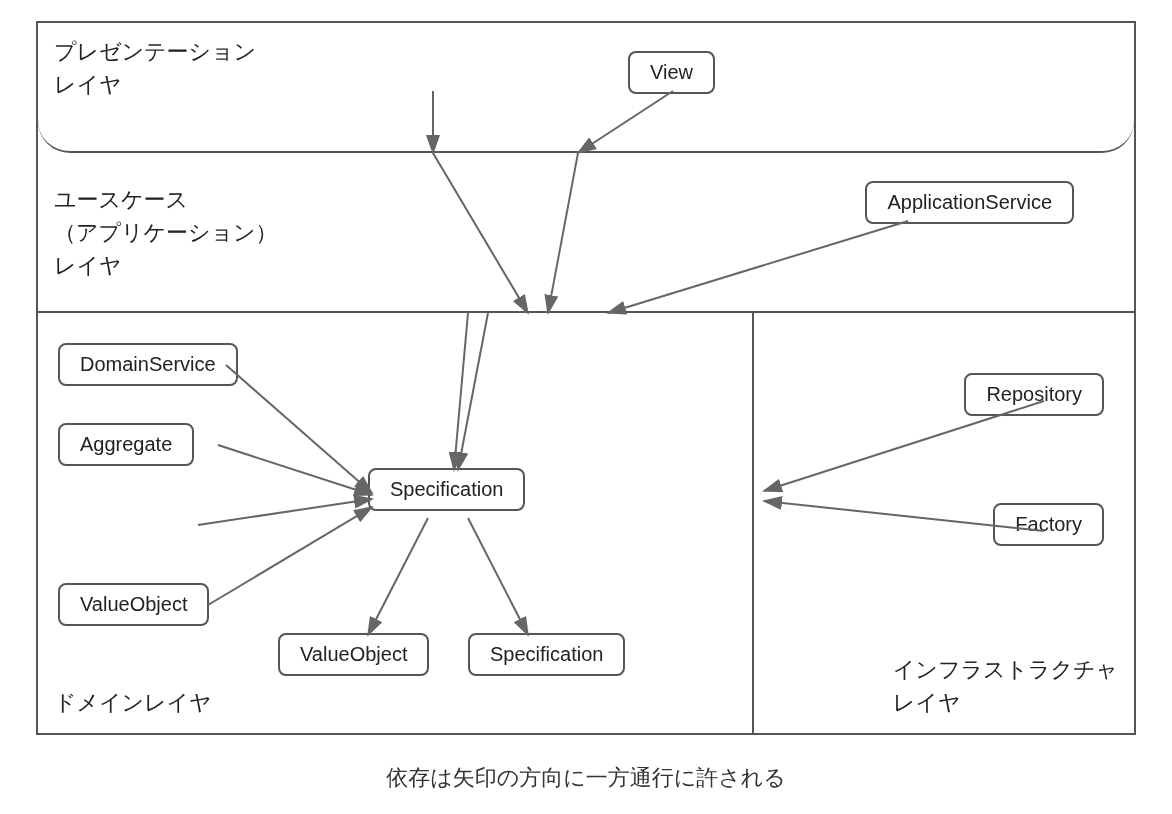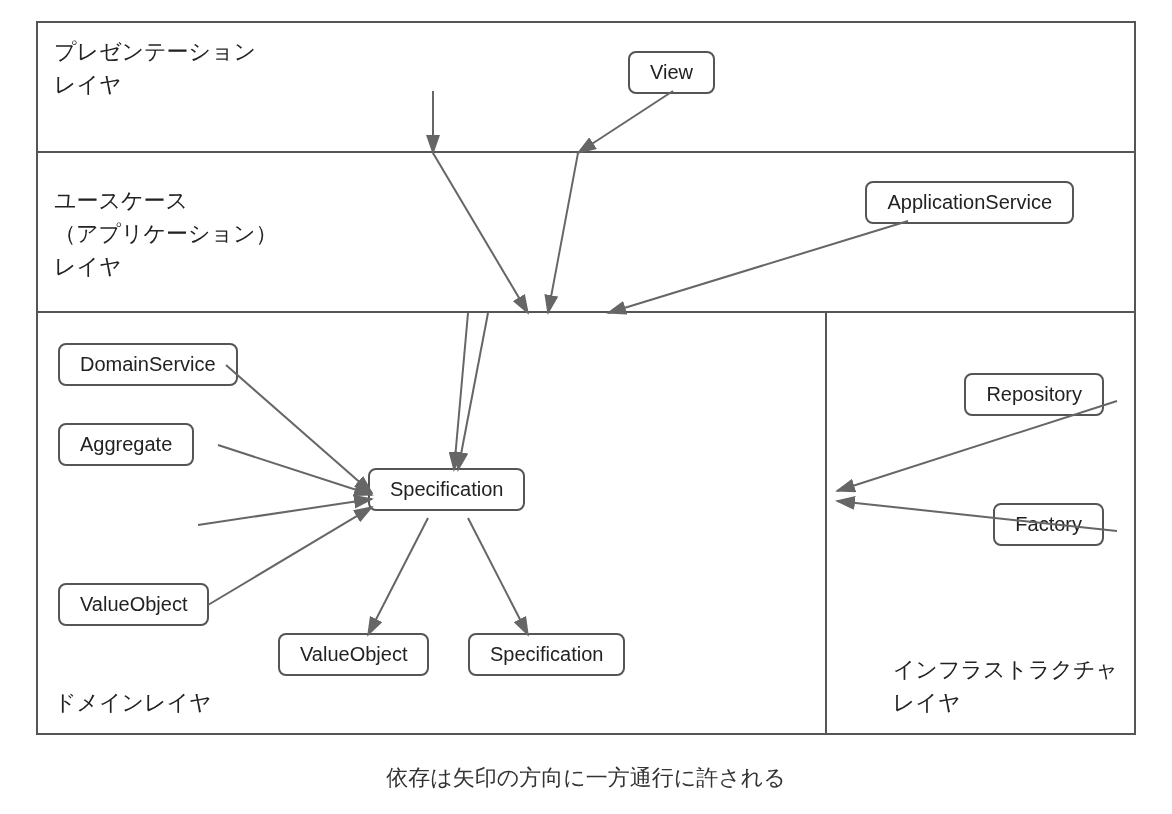--- a/index.html
+++ b/index.html
@@ -25,44 +25,45 @@
       background: #fff;
     }
     
     .layer-presentation {
       border-bottom: 2px solid #555;
       height: 130px;
       position: relative;
       display: flex;
       align-items: flex-start;
       padding: 12px 16px;
+      border-radius: 32px;
     }
     
     .layer-usecase {
       border-bottom: 2px solid #555;
       height: 160px;
       position: relative;
       display: flex;
-      align-items: flex-end;
-      padding: 28px 16px;
+      align-items: center;
+      padding: 12px 16px;
     }
     
     .layer-bottom {
       display: flex;
       height: 420px;
       position: relative;
     }
     .layer-domain {
       flex: 1;
       border-right: 2px solid #555;
       position: relative;
       padding: 12px 25px;
     }
     .layer-infra {
-      width: 307px;
+      width: 380px;
       position: relative;
       padding: 12px 16px;
     }
     .layer-label {
       font-size: 22px;
       line-height: 1.5;
       color: #222;
       font-weight: normal;
     }
     .node {

